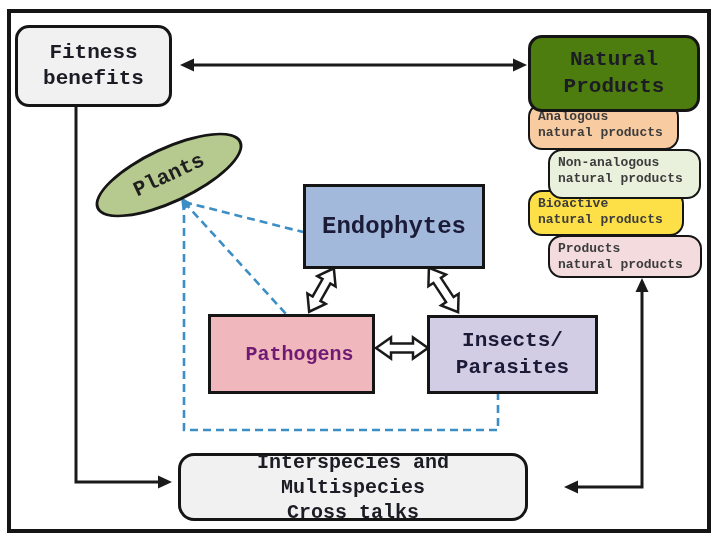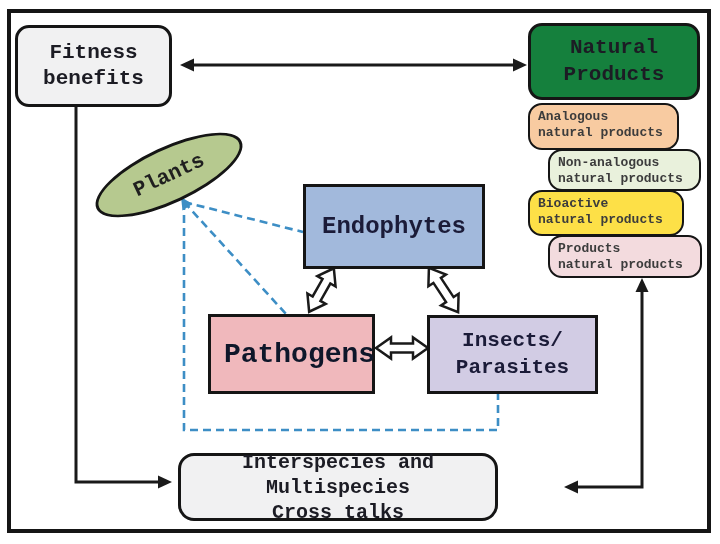--- a/index.html
+++ b/index.html
@@ -43,23 +43,23 @@
     border-radius: 14px;
     background: #f1f1f2;
   }
   .rect {
     border: 3px solid #151515;
   }
   .node .l1, .node .l2 { display: block; line-height: 1.25; }
   #fitness       { left: 15px;  top: 25px;  width: 157px; height: 82px; font-size: 21px; }
   #natural       { left: 528px; top: 23px;  width: 172px; height: 77px; font-size: 21px; z-index: 9; }
   #endophytes    { left: 303px; top: 184px; width: 182px; height: 85px; font-size: 24px; color: #1b1b38; }
-  #pathogens     { left: 208px; top: 314px; width: 167px; height: 80px; font-size: 28px; color: #0f172a; padding-left: 16px; }
+  #pathogens     { left: 208px; top: 314px; width: 167px; height: 80px; font-size: 20px; color: #701a75; padding-left: 16px; }
   #insects       { left: 427px; top: 315px; width: 171px; height: 79px; font-size: 21px; color: #1b1b38; align-items: center; }
-  #crosstalks    { left: 178px; top: 453px; width: 320px; height: 68px; font-size: 20px; border-radius: 16px; }
+  #crosstalks    { left: 178px; top: 453px; width: 350px; height: 68px; font-size: 20px; border-radius: 16px; }
   #plants {
     left: 89px; top: 147px; width: 160px; height: 56px;
     border: 3px solid #151515;
     border-radius: 50%;
     transform: rotate(-25deg);
     font-size: 21px;
     color: #1f1f1f;
     z-index: 5;
   }
   .ptype {
@@ -68,21 +68,21 @@
     border: 2px solid #151515;
     border-radius: 14px;
     padding: 4px 6px 2px 8px;
     font-size: 13px;
     font-weight: bold;
     color: #3c3c3c;
     line-height: 1.25;
     text-align: left;
   }
   #ptype0 { left: 528px; top: 103px; width: 151px; height: 47px; z-index: 8; }
-  #ptype1 { left: 548px; top: 149px; width: 153px; height: 42px; z-index: 7; }
+  #ptype1 { left: 548px; top: 149px; width: 153px; height: 50px; z-index: 7; }
   #ptype2 { left: 528px; top: 190px; width: 156px; height: 46px; z-index: 6; }
   #ptype3 { left: 548px; top: 235px; width: 154px; height: 43px; z-index: 5; }
 </style>
 </head>
 <body>
 
 <div id="canvas">
 
   <div id="frame"></div>
 
@@ -113,21 +113,21 @@
       <polygon transform="translate(443.5,290) rotate(56.6)" points="-26.5,0 -11.5,-10.5 -11.5,-4.5 11.5,-4.5 11.5,-10.5 26.5,0 11.5,10.5 11.5,4.5 -11.5,4.5 -11.5,10.5"></polygon>
       <polygon transform="translate(402,348)" points="-26,0 -11,-10.5 -11,-4.5 11,-4.5 11,-10.5 26,0 11,10.5 11,4.5 -11,4.5 -11,10.5"></polygon>
     </g>
   </svg>
 
   <div class="node rounded" id="fitness" style="background-color: rgb(241, 241, 242);">
     <span class="l1">Fitness</span>
     <span class="l2">benefits</span>
   </div>
 
-  <div class="node rounded" id="natural" style="background-color: #15803d;">
+  <div class="node rounded" id="natural" style="background-color: #4d7c0f; margin-top: 12px;">
     <span class="l1">Natural</span>
     <span class="l2">Products</span>
   </div>
 
   <div class="ptype" id="ptype0" style="background-color: rgb(248, 203, 161);">
     <span class="l1">Analogous</span><br>
     <span class="l2">natural products</span>
   </div>
   <div class="ptype" id="ptype1" style="background-color: rgb(233, 241, 220);">
     <span class="l1">Non-analogous</span><br>

